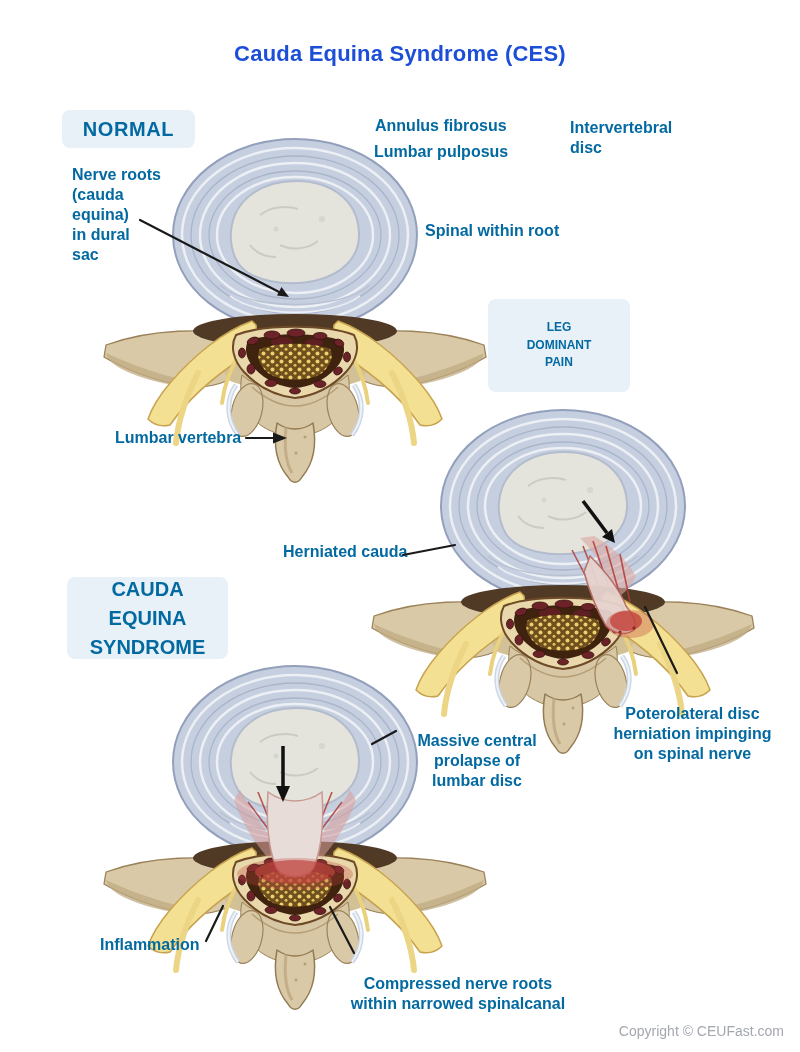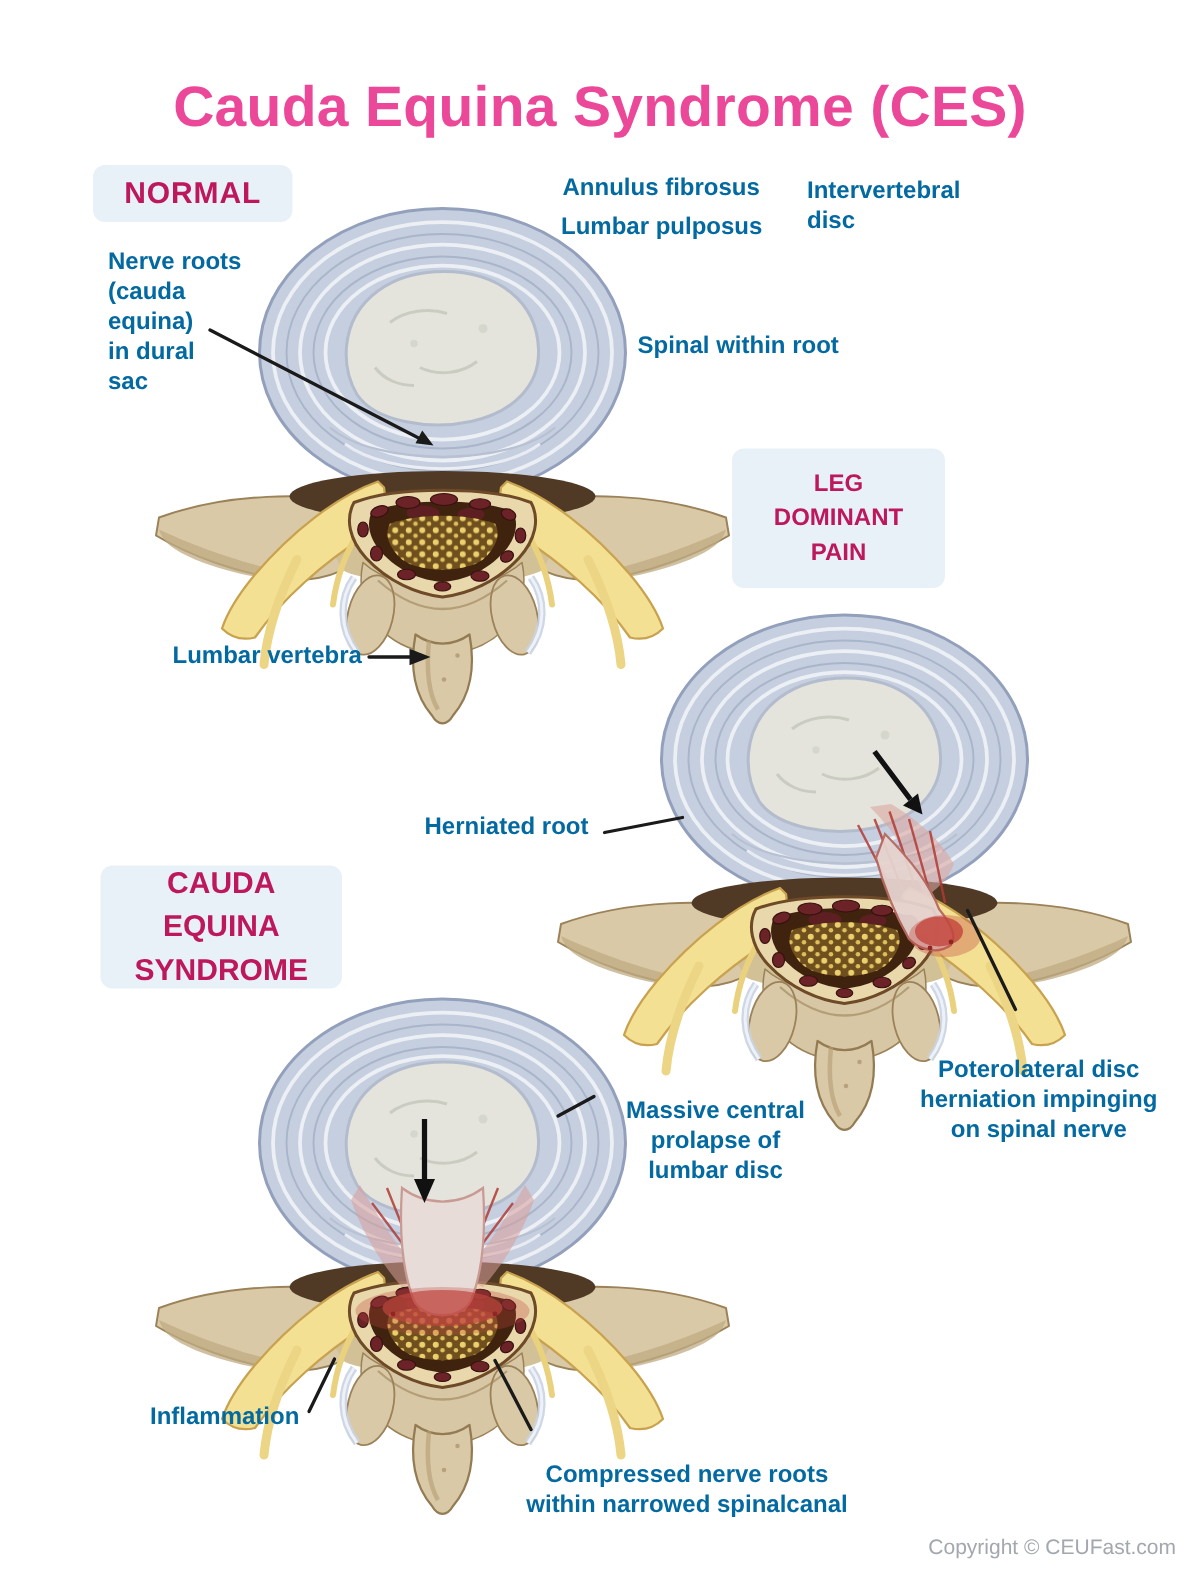--- a/index.html
+++ b/index.html
@@ -2,38 +2,38 @@
 <html><head>
 <meta charset="utf-8">
 <style>
   html,body { margin:0; padding:0; background:#ffffff; }
   .page {
     position:relative; width:800px; height:1052px; background:#ffffff;
     font-family:"Liberation Sans", sans-serif; overflow:hidden;
   }
   .title {
     position:absolute; top:26px; left:0; width:100%; text-align:center;
-    font-size:38px; font-weight:bold; color:#ec4899; letter-spacing:.2px;
+    font-size:22px; font-weight:bold; color:#1d4ed8; letter-spacing:.2px;
   }
   .tag {
     position:absolute; background:#e8f1f8; border-radius:8px;
     display:flex; align-items:center; justify-content:center; text-align:center;
-    font-weight:bold; color:#be185d; white-space:pre-line;
+    font-weight:bold; color:#0369a1; white-space:pre-line;
   }
   #tag-normal { left:62px;  top:110px; width:133px; height:38px; font-size:20px; letter-spacing:.6px; }
-  #tag-leg    { left:488px; top:299px; width:142px; height:93px; font-size:16px; line-height:1.45; }
+  #tag-leg    { left:488px; top:299px; width:142px; height:93px; font-size:12px; line-height:1.45; }
   #tag-ces    { left:67px;  top:577px; width:161px; height:82px; font-size:20px; line-height:1.45; }
   .lbl {
     position:absolute; color:#0369a1; font-size:16px; font-weight:bold;
     line-height:1.25; white-space:pre-line;
   }
   .lbl.center { text-align:center;margin-top:28px; }
   #lbl-annulus      { left:375px; top:116px; }
   #lbl-nucleus      { left:374px; top:142px; }
-  #lbl-interdisc    { left:538px; top:118px; }
+  #lbl-interdisc    { left:570px; top:118px; }
   #lbl-spinalnerve  { left:425px; top:221px; }
   #lbl-nerveroots   { left:72px;  top:165px; width:112px; }
   #lbl-lumbar       { left:115px; top:428px; }
   #lbl-herniated    { left:283px; top:542px; }
   #lbl-poterolateral{ left:590px; top:676px; width:205px; }
   #lbl-massive      { left:392px; top:703px; width:170px; }
   #lbl-inflammation { left:100px; top:935px; }
   #lbl-compressed   { left:340px; top:946px; width:236px; }
   .copyright {
     position:absolute; right:16px; top:1023px; font-size:14px; color:#a3a7ae;
@@ -206,21 +206,21 @@
   <div class="lbl" id="lbl-nucleus">Lumbar pulposus</div>
   <div class="lbl" id="lbl-interdisc">Intervertebral
 disc</div>
   <div class="lbl" id="lbl-spinalnerve">Spinal within root</div>
   <div class="lbl" id="lbl-nerveroots">Nerve roots
 (cauda
 equina)
 in dural
 sac</div>
   <div class="lbl" id="lbl-lumbar">Lumbar vertebra</div>
-  <div class="lbl" id="lbl-herniated">Herniated root</div>
+  <div class="lbl" id="lbl-herniated">Herniated cauda</div>
   <div class="lbl center" id="lbl-poterolateral">Poterolateral disc
 herniation impinging
 on spinal nerve</div>
   <div class="lbl center" id="lbl-massive">Massive central
 prolapse of
 lumbar disc</div>
   <div class="lbl" id="lbl-inflammation">Inflammation</div>
   <div class="lbl center" id="lbl-compressed">Compressed nerve roots
 within narrowed spinalcanal</div>
 

